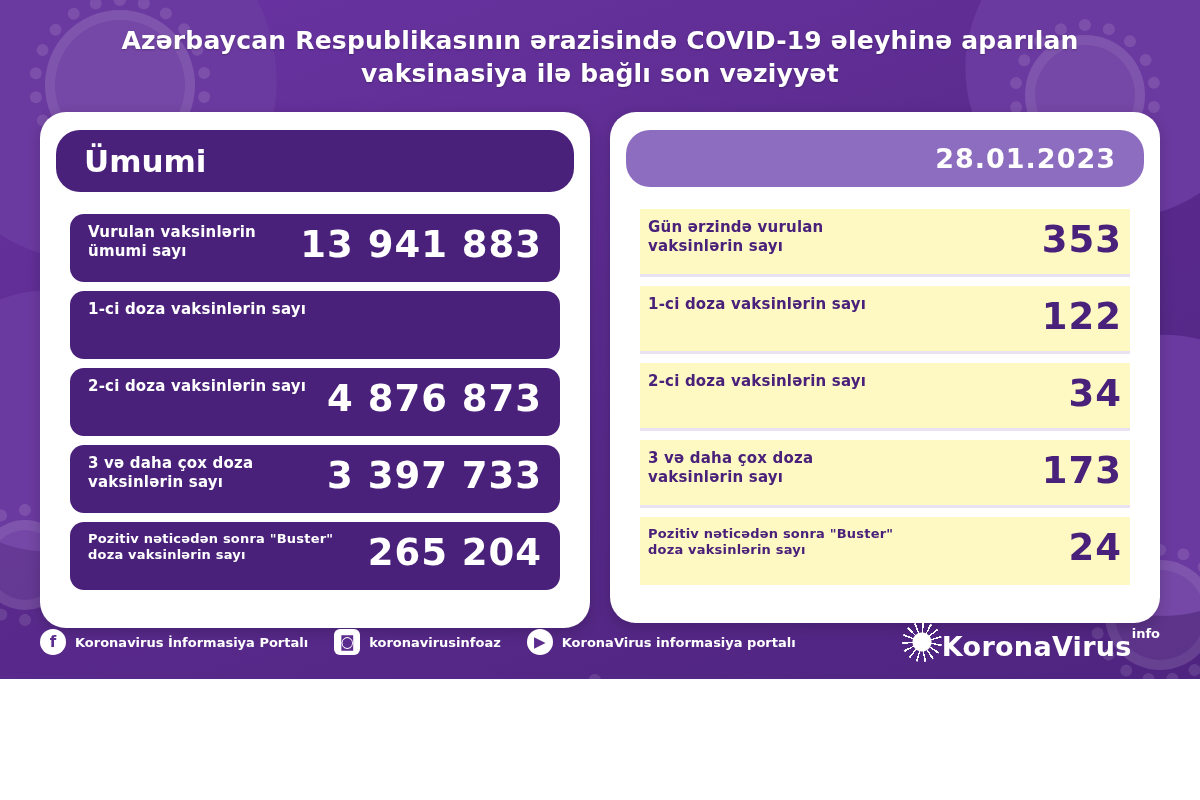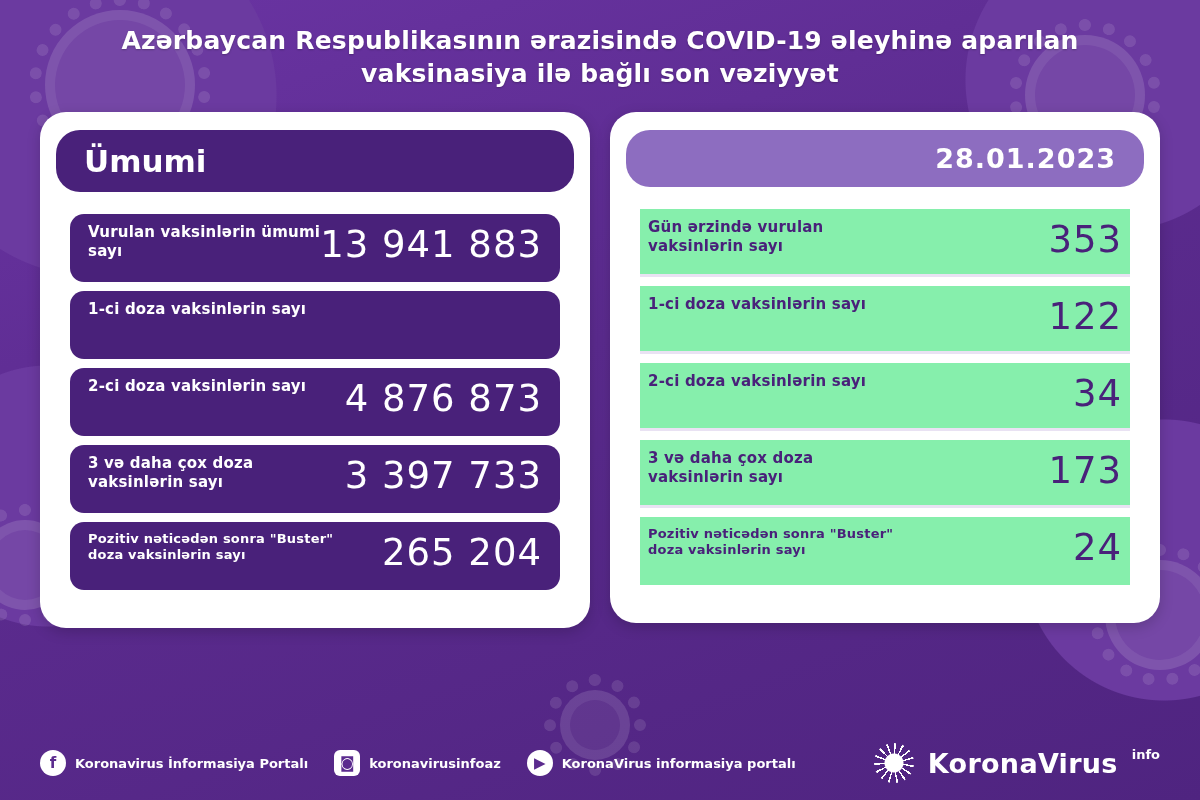--- a/index.html
+++ b/index.html
@@ -6,21 +6,21 @@
   html, body {
     width: 1200px; height: 800px;
     font-family: "DejaVu Sans", sans-serif;
     background: #ffffff;
     overflow: hidden;
   }
 
   .infographic {
     position: relative;
     width: 1200px;
-    height: 800px;
+    height: 679px;
     background: #5b2b8e;
     background-image:
       radial-gradient(circle at 8% 12%, #6b3aa0 0 180px, rgba(107,58,160,0) 181px),
       radial-gradient(circle at 93% 10%, #6b3aa0 0 150px, rgba(107,58,160,0) 151px),
       radial-gradient(circle at 4% 62%, #6b3aa0 0 130px, rgba(107,58,160,0) 131px),
       radial-gradient(circle at 97% 70%, #6b3aa0 0 140px, rgba(107,58,160,0) 141px),
       linear-gradient(160deg, #6a34a3 0%, #5b2b8e 45%, #4f2480 100%);
     overflow: hidden;
   }
 
@@ -101,38 +101,38 @@
     display: flex;
     justify-content: space-between;
     border-radius: 14px;
     margin-bottom: 9px;
     padding: 9px 18px;
     min-height: 68px;
   }
   .row:last-child { margin-bottom: 0; }
 
   .row-left { background: #49217a; }
-  .row-right { background: #86efac; border-bottom: 3px solid #e9e2f3; border-radius: 0; padding-left: 8px; padding-right: 8px; }
+  .row-right { background: #fef9c3; border-bottom: 3px solid #e9e2f3; border-radius: 0; padding-left: 8px; padding-right: 8px; }
   .row-right:last-child { border-bottom: none; }
 
   .lbl {
     font-size: 15px;
     line-height: 1.25;
     font-weight: bold;
     letter-spacing: 0.2px;
     max-width: 250px;
   }
   .lbl-left { color: #ffffff; }
   .lbl-right { color: #49217a; }
 
   .lbl-small { font-size: 13px; }
 
   .val {
     font-size: 37px;
-    font-weight: normal;
+    font-weight: bold;
     letter-spacing: 1px;
     white-space: nowrap;
   }
   .val-left { color: #ffffff; }
   .val-right { color: #49217a; }
 
   .footer {
     position: absolute;
     z-index: 4;
     left: 0; right: 0; bottom: 0;
@@ -146,21 +146,21 @@
   .social { display: flex; align-items: center; gap: 9px; }
   .social-txt { color: #ffffff; font-size: 13px; font-weight: bold; }
   .badge {
     width: 26px; height: 26px; border-radius: 6px;
     background: #ffffff; color: #5b2b8e;
     display: flex; align-items: center; justify-content: center;
     font-size: 15px; font-weight: bold;
   }
   .badge.circle { border-radius: 50%; }
 
-  .brand { display: flex; align-items: center; gap: 14px; }
+  .brand { display: flex; align-items: flex-end; gap: 0; }
   .brand-sun {
     width: 40px; height: 40px; border-radius: 50%;
     background:
       radial-gradient(circle, #ffffff 0 9px, rgba(255,255,255,0) 10px),
       conic-gradient(#ffffff 0 6deg, rgba(255,255,255,0) 6deg 24deg,
                      #ffffff 24deg 30deg, rgba(255,255,255,0) 30deg 48deg,
                      #ffffff 48deg 54deg, rgba(255,255,255,0) 54deg 72deg,
                      #ffffff 72deg 78deg, rgba(255,255,255,0) 78deg 96deg,
                      #ffffff 96deg 102deg, rgba(255,255,255,0) 102deg 120deg,
                      #ffffff 120deg 126deg, rgba(255,255,255,0) 126deg 144deg,

